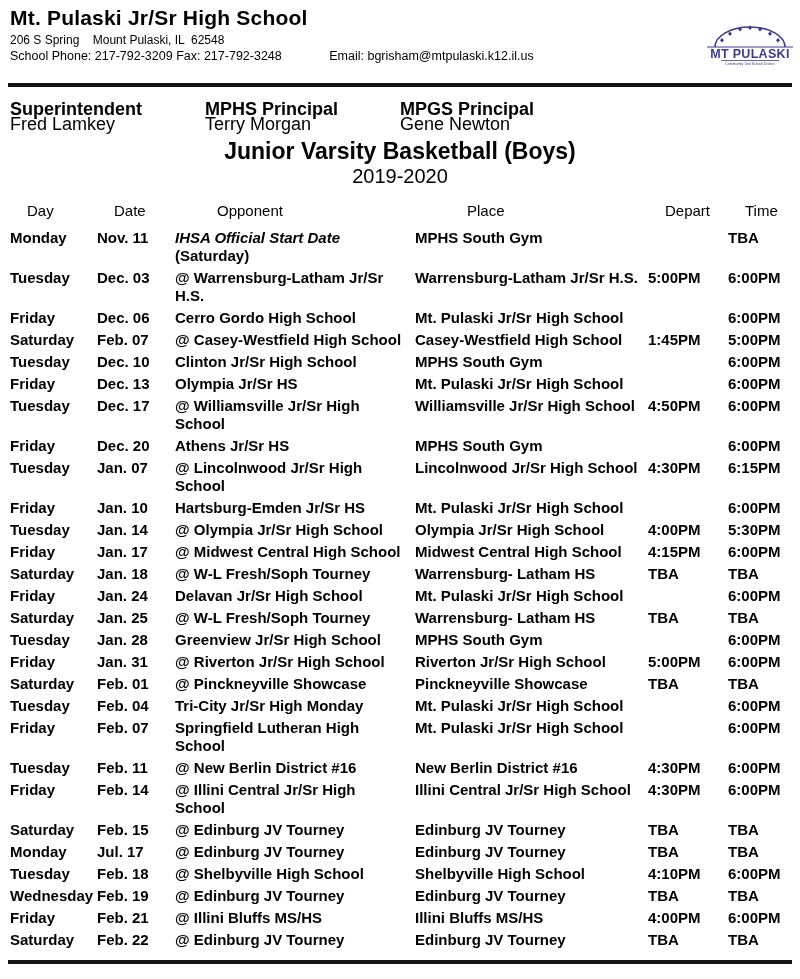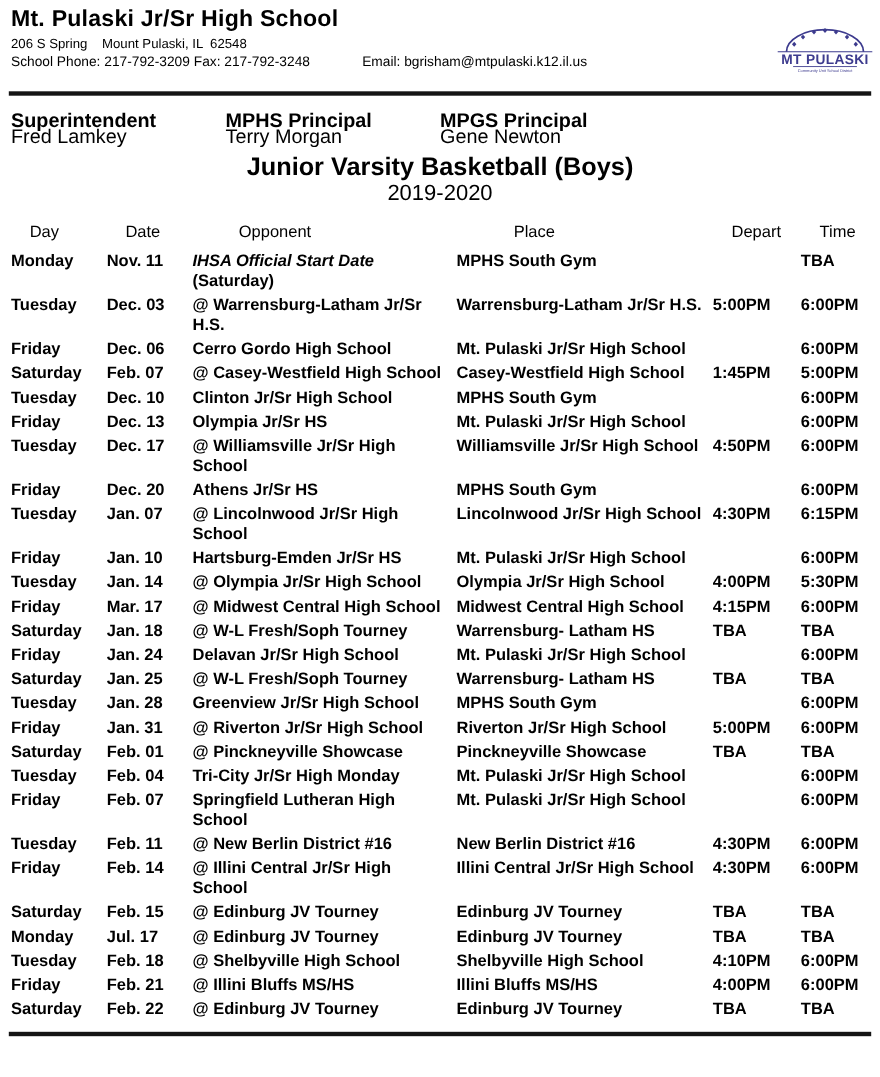--- a/index.html
+++ b/index.html
@@ -238,21 +238,21 @@
         <tr>
           <td class="c-day">Tuesday</td>
           <td class="c-date">Jan. 14</td>
           <td class="c-opp"><span>@ Olympia Jr/Sr High School</span></td>
           <td class="c-place">Olympia Jr/Sr High School</td>
           <td class="c-depart">4:00PM</td>
           <td class="c-time">5:30PM</td>
         </tr>
         <tr>
           <td class="c-day">Friday</td>
-          <td class="c-date">Mar. 17</td>
+          <td class="c-date">Jan. 17</td>
           <td class="c-opp"><span>@ Midwest Central High School</span></td>
           <td class="c-place">Midwest Central High School</td>
           <td class="c-depart">4:15PM</td>
           <td class="c-time">6:00PM</td>
         </tr>
         <tr>
           <td class="c-day">Saturday</td>
           <td class="c-date">Jan. 18</td>
           <td class="c-opp"><span>@ W-L Fresh/Soph Tourney</span></td>
           <td class="c-place">Warrensburg- Latham HS</td>
@@ -349,20 +349,28 @@
         </tr>
         <tr>
           <td class="c-day">Tuesday</td>
           <td class="c-date">Feb. 18</td>
           <td class="c-opp"><span>@ Shelbyville High School</span></td>
           <td class="c-place">Shelbyville High School</td>
           <td class="c-depart">4:10PM</td>
           <td class="c-time">6:00PM</td>
         </tr>
         <tr>
+          <td class="c-day">Wednesday</td>
+          <td class="c-date">Feb. 19</td>
+          <td class="c-opp"><span>@ Edinburg JV Tourney</span></td>
+          <td class="c-place">Edinburg JV Tourney</td>
+          <td class="c-depart">TBA</td>
+          <td class="c-time">TBA</td>
+        </tr>
+        <tr>
           <td class="c-day">Friday</td>
           <td class="c-date">Feb. 21</td>
           <td class="c-opp"><span>@ Illini Bluffs MS/HS</span></td>
           <td class="c-place">Illini Bluffs MS/HS</td>
           <td class="c-depart">4:00PM</td>
           <td class="c-time">6:00PM</td>
         </tr>
         <tr>
           <td class="c-day">Saturday</td>
           <td class="c-date">Feb. 22</td>

